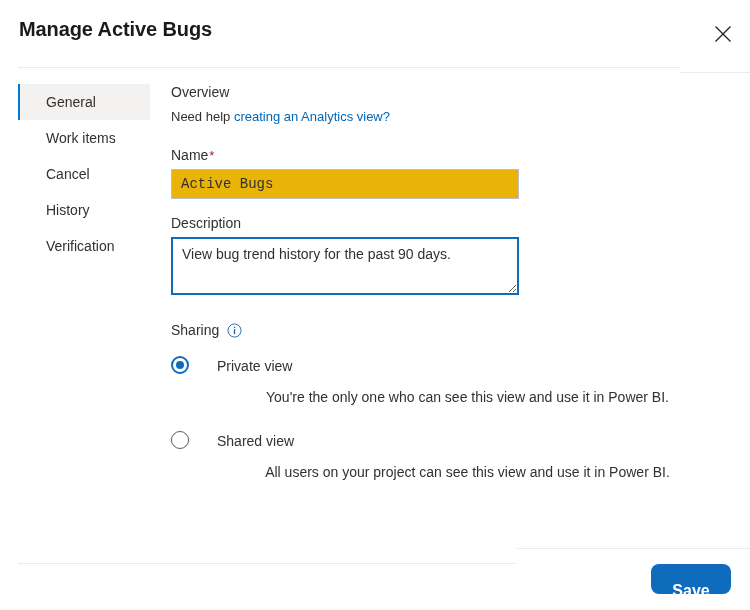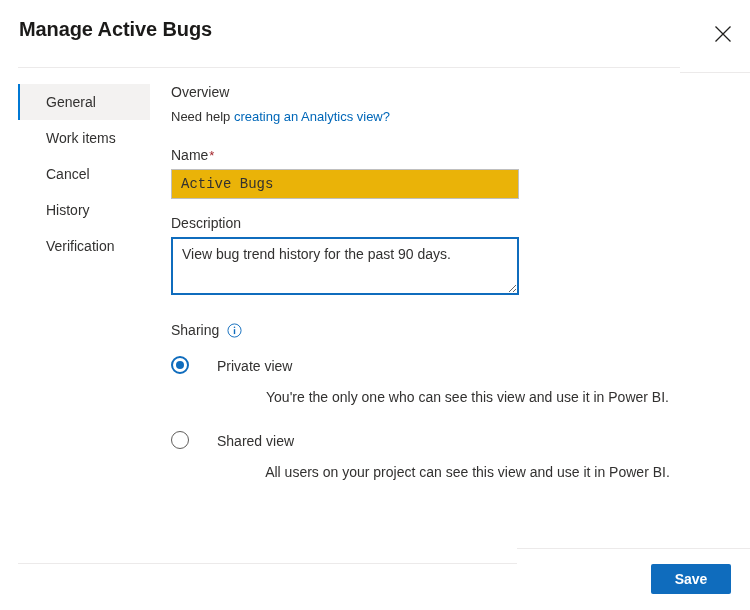--- a/index.html
+++ b/index.html
@@ -264,25 +264,25 @@
   .footer-actions {
     position: absolute;
     right: 19px;
     top: 564px;
     display: flex;
     gap: 8px;
   }
   .btn {
     height: 30px;
     min-width: 80px;
-    padding: 0 16px;
+    padding: 12px 16px;
     font-family: "Liberation Sans", sans-serif;
-    font-size: 14px;
+    font-size: 16px;
     border: none;
-    border-radius: 2px;
+    border-radius: 8px;
     cursor: pointer;
     line-height: 30px;
   }
   .btn-primary {
     background: #0f6cbd;
     color: #ffffff;
     font-weight: bold;
   }
   .btn-secondary {
     background: #f3f2f1;

